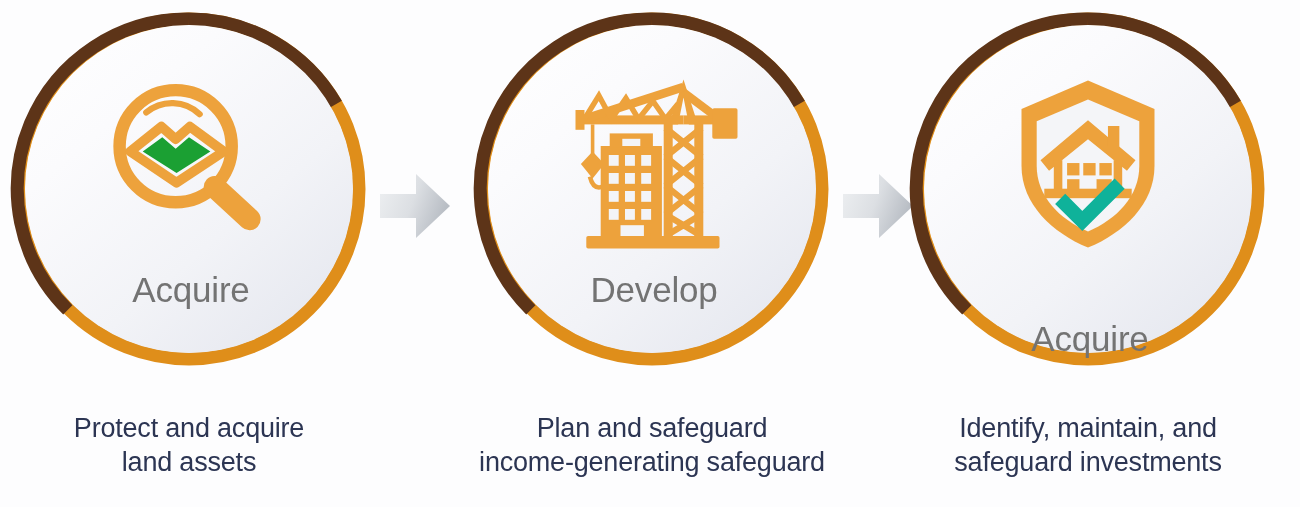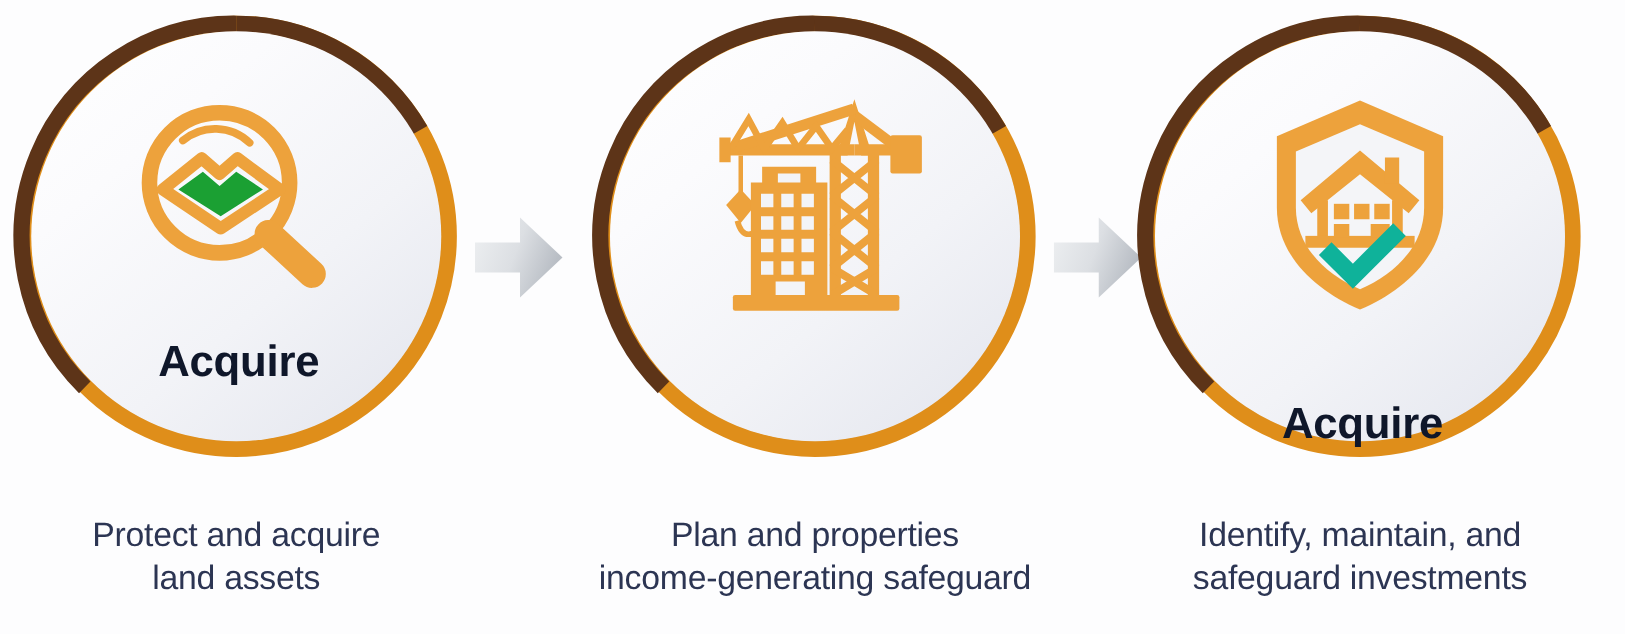--- a/index.html
+++ b/index.html
@@ -79,22 +79,22 @@
     align-items: center;
     justify-content: center;
   }
   .circle-title {
     position: absolute;
     left: 4px;
     right: 0;
     top: 258px;
     text-align: center;
     font-size: 35px;
-    font-weight: bold;
-    color: #0f172a;
+    font-weight: normal;
+    color: #737373;
     line-height: 1.12;
     letter-spacing: -0.2px;
   }
   .circle-title.two-line { top: 268px; }
 
   
   .caption {
     position: absolute;
     left: 0;
     right: 0;
@@ -238,25 +238,28 @@
                 <rect x="75" y="130" width="11" height="12"></rect>
                 <rect x="93" y="130" width="11" height="12"></rect>
               <rect x="57" y="150" width="11" height="12"></rect>
                 <rect x="75" y="150" width="11" height="12"></rect>
                 <rect x="93" y="150" width="11" height="12"></rect>
               <rect x="70" y="168" width="26" height="12"></rect>
               <rect x="72" y="72" width="20" height="8"></rect>
             </g>
           </svg>
         </div>
+        <div class="circle-title">
+          <span>Develop</span>
+        </div>
       </div>
     </div>
 
     <div class="caption">
-      <span class="l1">Plan and properties</span>
+      <span class="l1">Plan and safeguard</span>
       <span class="l2">income-generating safeguard</span>
     </div>
   </div>
 
   <div class="arrow arrow-2">
     <svg width="72" height="76" viewBox="0 0 72 76">
       <defs>
         <linearGradient id="argrad2" x1="0" y1="0" x2="1" y2="0.35">
           <stop offset="0%" stop-color="#eef0f2"></stop>
           <stop offset="55%" stop-color="#dcdfe3"></stop>

